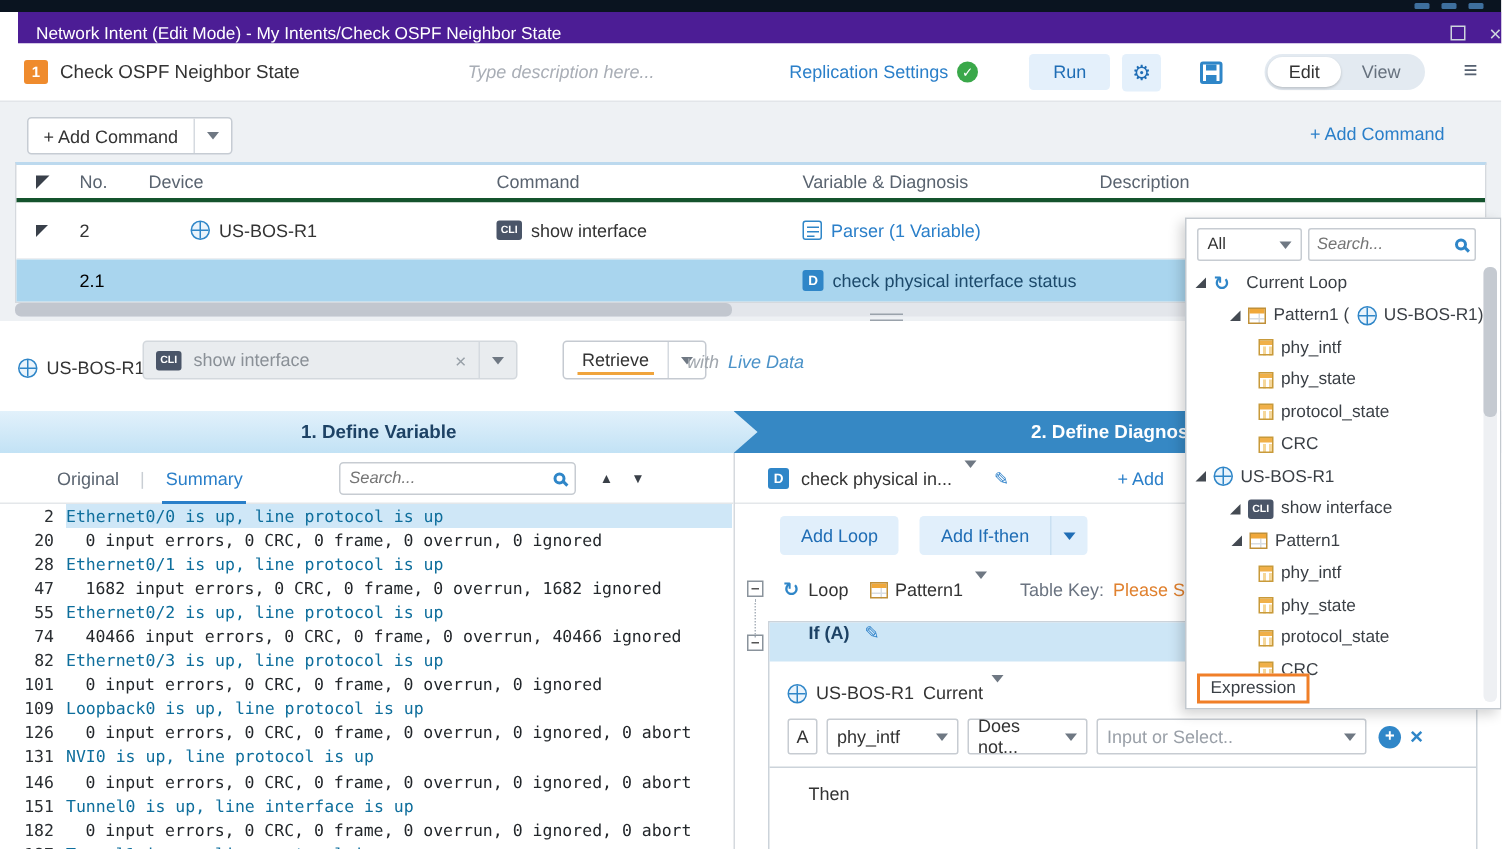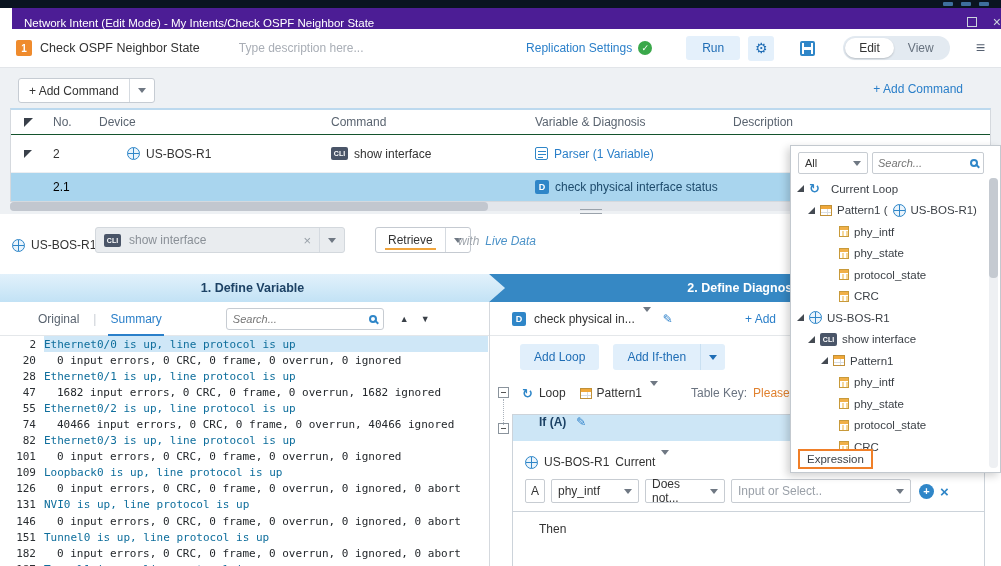--- a/index.html
+++ b/index.html
@@ -13,21 +13,21 @@
   
   .titlebar{position:absolute;left:12px;top:8px;width:100%;height:21px;background:#4c1d95;color:#fff;display:flex;align-items:flex-end;padding:0 12px;font-size:11.5px}
   .tb-icons{margin-left:auto;display:flex;align-items:center;gap:16px}
   .maxi{width:10px;height:10px;border:1px solid #cdd5dd}
   .closei{color:#cdd5dd;font-size:14px;line-height:1}
 
   
   .toolbar{position:absolute;left:0;top:29px;width:100%;height:39px;background:#fff;border-bottom:1px solid #e2e5e9;display:flex;align-items:center;padding:0 16px}
   .intent-num{width:16px;height:16px;background:#ef8b2d;border-radius:2px;color:#fff;font-size:10px;font-weight:bold;display:flex;align-items:center;justify-content:center;margin-right:8px;flex:none}
   .intent-title{font-size:12.5px;font-weight:normal;color:#333;white-space:nowrap}
-  .desc-input{margin-left:39px;width:215px;border:none;outline:none;font-size:12px;color:#555;background:transparent}
+  .desc-input{margin-left:112px;width:215px;border:none;outline:none;font-style:italic;font-size:12px;color:#555;background:transparent}
   .desc-input::placeholder{color:#a9aeb6}
   .tb-right{margin-left:auto;display:flex;align-items:center}
   .repl{color:#2a7fc9;font-size:12px;white-space:nowrap}
   .gcheck{width:14px;height:14px;border-radius:50%;background:#3aa84a;color:#fff;font-size:9px;display:flex;align-items:center;justify-content:center;margin-left:6px}
   .run-btn{margin-left:34px;background:#e4f0fb;color:#1f6db5;font-size:12px;padding:5px 16px;border:none;border-radius:3px}
   .gear-btn{margin-left:8px;background:#e4f0fb;color:#1f6db5;width:26px;height:25px;border:none;border-radius:3px;font-size:14px;line-height:25px;text-align:center}
   .save-ic{margin-left:26px;width:15px;height:15px;border:2px solid #2f86c8;border-radius:2px;background:linear-gradient(#2f86c8,#2f86c8) 2px 0/7px 4px no-repeat,linear-gradient(#2f86c8,#2f86c8) 2px 7px/7px 5px no-repeat}
   .segment{margin-left:28px;background:#e3eaf1;border-radius:13px;padding:2px;display:flex}
   .seg{font-size:12px;padding:3px 14px;border-radius:11px;color:#66717e}
   .seg.active{background:#fff;color:#333;box-shadow:0 1px 2px rgba(0,0,0,.18)}
@@ -40,21 +40,21 @@
   
   .workspace{position:absolute;left:0;top:68px;width:100%;height:146px;background:#eef1f4}
   .addcmd{position:absolute;left:18px;top:10px;height:25px;display:flex;align-items:center;background:#fff;border:1px solid #c6ccd3;border-radius:3px;font-size:12px;color:#333}
   .addcmd .lbl{padding:0 10px}
   .vsep{width:1px;align-self:stretch;background:#d5dae0;flex:none}
   .addcmd .car{padding:0 8px;display:flex;align-items:center}
   .addvar{position:absolute;right:38px;top:14px;color:#2a7fc9;font-size:12px}
 
   .ntable{position:absolute;left:10px;right:10px;top:40px;background:#fff;border:1px solid #d5d9de;border-top:2px solid #bcd9ee}
   .trow{display:flex;align-items:center}
-  .thead{height:25px;color:#5a6470;font-size:12px;border-bottom:1px solid #14532d}
+  .thead{height:25px;color:#5a6470;font-size:12px;border-bottom:3px solid #14532d}
   .tr1{height:38px;font-size:12px;color:#333;border-bottom:1px solid #eceef1;background:#fff}
   .tr2{height:28px;font-size:12px;background:#a9d5ee}
   .c-exp{width:34px;display:flex;justify-content:center;flex:none}
   .c-no{width:46px;padding-left:8px;flex:none}
   .c-dev{width:240px;padding-left:8px;display:flex;align-items:center;gap:6px;flex:none}
   .tr1 .c-dev{padding-left:36px}
   .c-cmd{width:204px;display:flex;align-items:center;gap:6px;flex:none}
   .c-var{width:198px;display:flex;align-items:center;gap:6px;flex:none}
   .c-desc{flex:1}
   .tri-tl{width:0;height:0;border-top:9px solid #39404a;border-right:9px solid transparent}
@@ -125,21 +125,21 @@
   .minusbox{position:absolute;width:11px;height:11px;border:1px solid #8a939c;background:#fff;display:flex;align-items:center;justify-content:center}
   .minusbox::after{content:"";width:5px;height:1px;background:#555}
   .mb1{left:8px;top:85px}
   .mb2{left:8px;top:121px}
   .dotline{position:absolute;left:13px;top:97px;height:26px;border-left:1px dotted #aab2bb}
   .looprow{position:absolute;left:32px;top:80px;height:22px;display:flex;align-items:center;font-size:12px;color:#333}
   .loop-ic{color:#2f86c8;font-size:13px;font-weight:bold;margin-right:6px}
   .tblic{width:12px;height:11px;border:1px solid #c09038;background:linear-gradient(#f0a83a,#f0a83a) 0 0/100% 3px no-repeat,linear-gradient(#d8dde2,#d8dde2) 0 6px/100% 1px no-repeat,linear-gradient(#d8dde2,#d8dde2) 6px 3px/1px 8px no-repeat,#fff;flex:none}
   .looprow .tblic{margin:0 5px 0 14px}
   .looprow .car{margin-left:8px}
-  .tkey{color:#6a7380;margin-left:33px}
+  .tkey{color:#6a7380;margin-left:22px}
   .tkval{color:#e0812f;margin-left:6px}
   .ifbox{position:absolute;left:22px;right:16px;top:112px;bottom:0;border:1px solid #ccd3da;border-bottom:none}
   .ifhead{height:26px;background:#cde6f6;display:flex;align-items:flex-start;padding-left:26px;font-size:12px}
   .ifhead .lbl{font-weight:bold;color:#1d4265}
   .ifhead .pencil{margin-left:10px}
   .devrow{display:flex;align-items:center;gap:6px;margin:14px 0 0 12px;font-size:12px;color:#333}
   .condrow{display:flex;align-items:center;margin:10px 0 0 12px;font-size:12px}
   .abox{width:20px;height:24px;border:1px solid #c7ccd2;border-radius:2px;display:flex;align-items:center;justify-content:center;color:#333;flex:none}
   .sel-dd{height:24px;border:1px solid #c7ccd2;border-radius:2px;display:flex;align-items:center;justify-content:space-between;padding:0 6px;margin-left:6px;color:#333;background:#fff;flex:none}
   .dd-var{width:88px}
@@ -152,21 +152,21 @@
   
   .overlay{position:absolute;left:790px;top:145px;width:211px;height:328px;background:#fff;border:1px solid #c3c9cf;box-shadow:-3px 3px 8px rgba(0,0,0,.18);z-index:50}
   .ov-top{display:flex;gap:4px;padding:6px 16px 6px 7px}
   .ov-all{width:70px;height:22px;border:1px solid #c7ccd2;border-radius:2px;display:flex;align-items:center;justify-content:space-between;padding:0 6px;font-size:11px;color:#333;background:#fff;flex:none}
   .ov-search{flex:1;height:22px;border:1px solid #c7ccd2;border-radius:2px;display:flex;align-items:center;padding:0 5px;gap:3px}
   .ov-search input{border:none;outline:none;width:100%;font-size:11px;font-style:italic;color:#555;min-width:0}
   .tree{position:absolute;left:0;top:32px;right:14px;bottom:0;font-size:11.5px;color:#3a3f45}
   .titem{height:21.5px;display:flex;align-items:center;gap:5px;white-space:nowrap}
   .texp{width:0;height:0;border-left:7px solid transparent;border-bottom:7px solid #444a52;flex:none}
   .colic{width:10px;height:11px;border:1px solid #c89a3a;background:linear-gradient(#f0b049,#f0b049) 0 0/100% 3px no-repeat,linear-gradient(#f5d79a,#f5d79a) 2px 4px/2px 6px no-repeat,linear-gradient(#f5d79a,#f5d79a) 6px 4px/2px 6px no-repeat,#fff;flex:none}
-  .p0{padding-left:6px}.p1{padding-left:17px}.p2{padding-left:30px}.pf{padding-left:48px}
+  .p0{padding-left:6px}.p1{padding-left:29px}.p2{padding-left:30px}.pf{padding-left:48px}
   .ov-scroll{position:absolute;right:2px;top:32px;bottom:4px;width:9px;background:#eef0f3;border-radius:4px}
   .ov-thumb{position:absolute;left:0;right:0;top:0;height:100px;background:#c5cad1;border-radius:4px}
   .expr{position:absolute;left:7px;top:303px;background:#fff;border:2px solid #f07f28;padding:2px 7px;font-size:11.5px;color:#3a3f45;z-index:5}
 </style>
 </head>
 <body>
 
 <div class="screen">
 
   <div class="topstrip">
@@ -312,21 +312,21 @@
       <div class="crow"><span class="ln">28</span><span class="ct intf">Ethernet0/1 is up, line protocol is up</span></div>
       <div class="crow"><span class="ln">47</span><span class="ct err">1682 input errors, 0 CRC, 0 frame, 0 overrun, 1682 ignored</span></div>
       <div class="crow"><span class="ln">55</span><span class="ct intf">Ethernet0/2 is up, line protocol is up</span></div>
       <div class="crow"><span class="ln">74</span><span class="ct err">40466 input errors, 0 CRC, 0 frame, 0 overrun, 40466 ignored</span></div>
       <div class="crow"><span class="ln">82</span><span class="ct intf">Ethernet0/3 is up, line protocol is up</span></div>
       <div class="crow"><span class="ln">101</span><span class="ct err">0 input errors, 0 CRC, 0 frame, 0 overrun, 0 ignored</span></div>
       <div class="crow"><span class="ln">109</span><span class="ct intf">Loopback0 is up, line protocol is up</span></div>
       <div class="crow"><span class="ln">126</span><span class="ct err">0 input errors, 0 CRC, 0 frame, 0 overrun, 0 ignored, 0 abort</span></div>
       <div class="crow"><span class="ln">131</span><span class="ct intf">NVI0 is up, line protocol is up</span></div>
       <div class="crow"><span class="ln">146</span><span class="ct err">0 input errors, 0 CRC, 0 frame, 0 overrun, 0 ignored, 0 abort</span></div>
-      <div class="crow"><span class="ln">151</span><span class="ct intf">Tunnel0 is up, line protocol is up</span></div>
+      <div class="crow"><span class="ln">151</span><span class="ct intf">Tunnel0 is up, line interface is up</span></div>
       <div class="crow"><span class="ln">182</span><span class="ct err">0 input errors, 0 CRC, 0 frame, 0 overrun, 0 ignored, 0 abort</span></div>
       <div class="crow"><span class="ln">187</span><span class="ct intf">Tunnel1 is up, line protocol is up</span></div>
 
     </div>
   </div>
 
   <div class="rpanel">
     <div class="rhead">
       <span class="dbadge">D</span>
       <span class="ttl">check physical in...</span>

